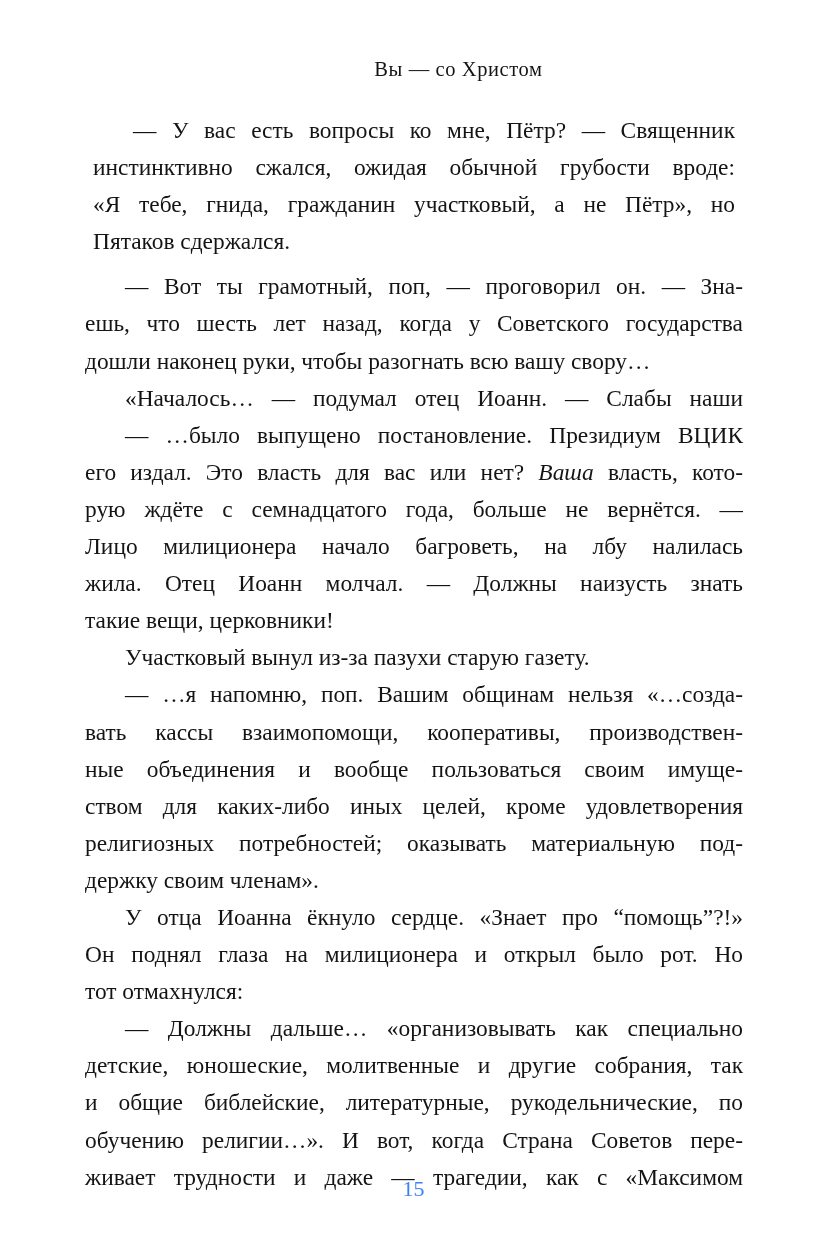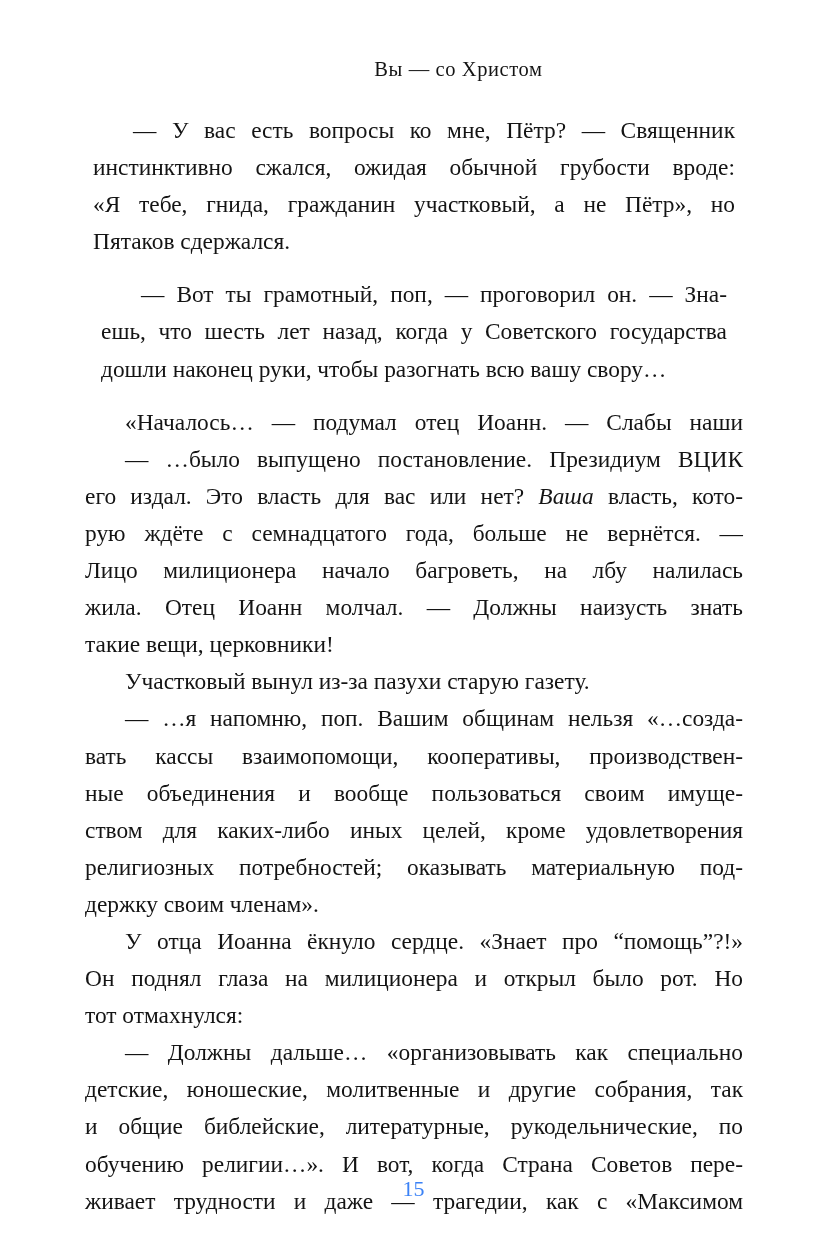--- a/index.html
+++ b/index.html
@@ -92,21 +92,21 @@
 
   <div class="textblock">
 
     <p style="margin:8px">
       <span class="ln j indent">—  У вас есть вопросы ко мне, Пётр?  —  Священник</span>
       <span class="ln j">инстинктивно сжался, ожидая обычной грубости вроде:</span>
       <span class="ln j">«Я тебе, гнида, гражданин участковый, а не Пётр», но</span>
       <span class="ln last">Пятаков сдержался.</span>
     </p>
 
-    <p style="margin:16px">
+    <p style="margin:0">
       <span class="ln j indent">—  Вот ты грамотный, поп,  —  проговорил он.  —  Зна-</span>
       <span class="ln j">ешь, что шесть лет назад, когда у Советского государства</span>
       <span class="ln last">дошли наконец руки, чтобы разогнать всю вашу свору…</span>
     </p>
 
     <p style="margin:0">
       <span class="ln j indent">«Началось…  —  подумал отец Иоанн.  —  Слабы наши</span>
     </p>
 
     <p style="margin:0">

